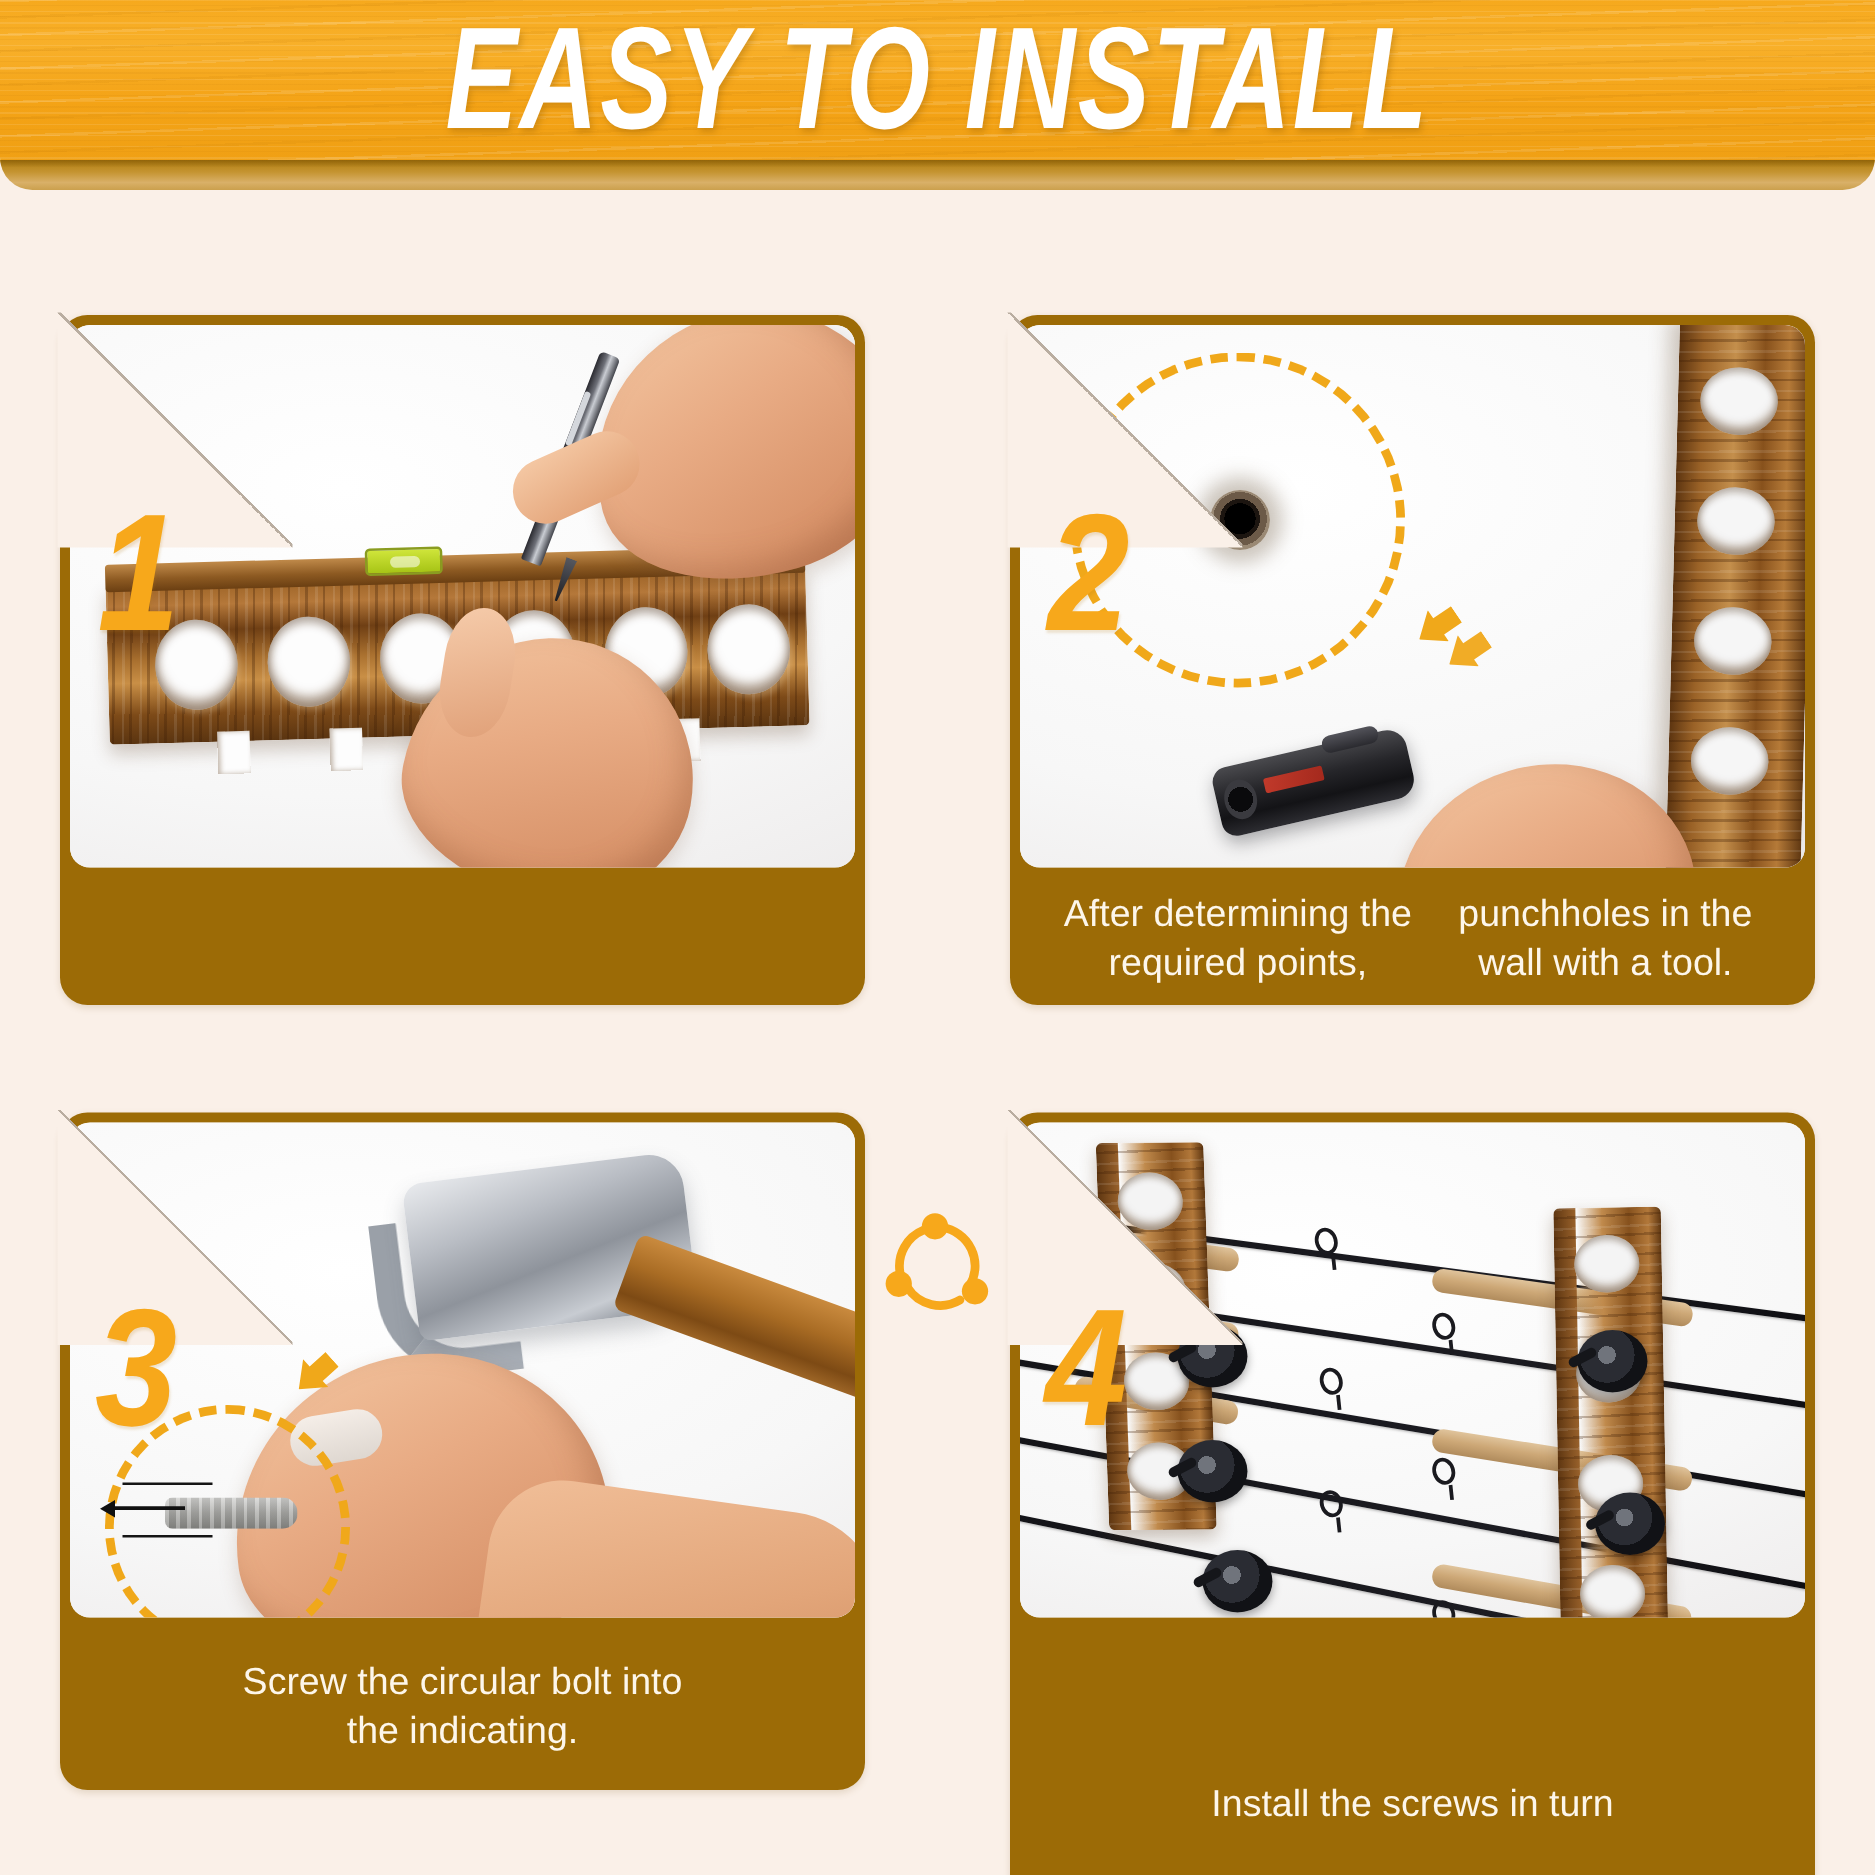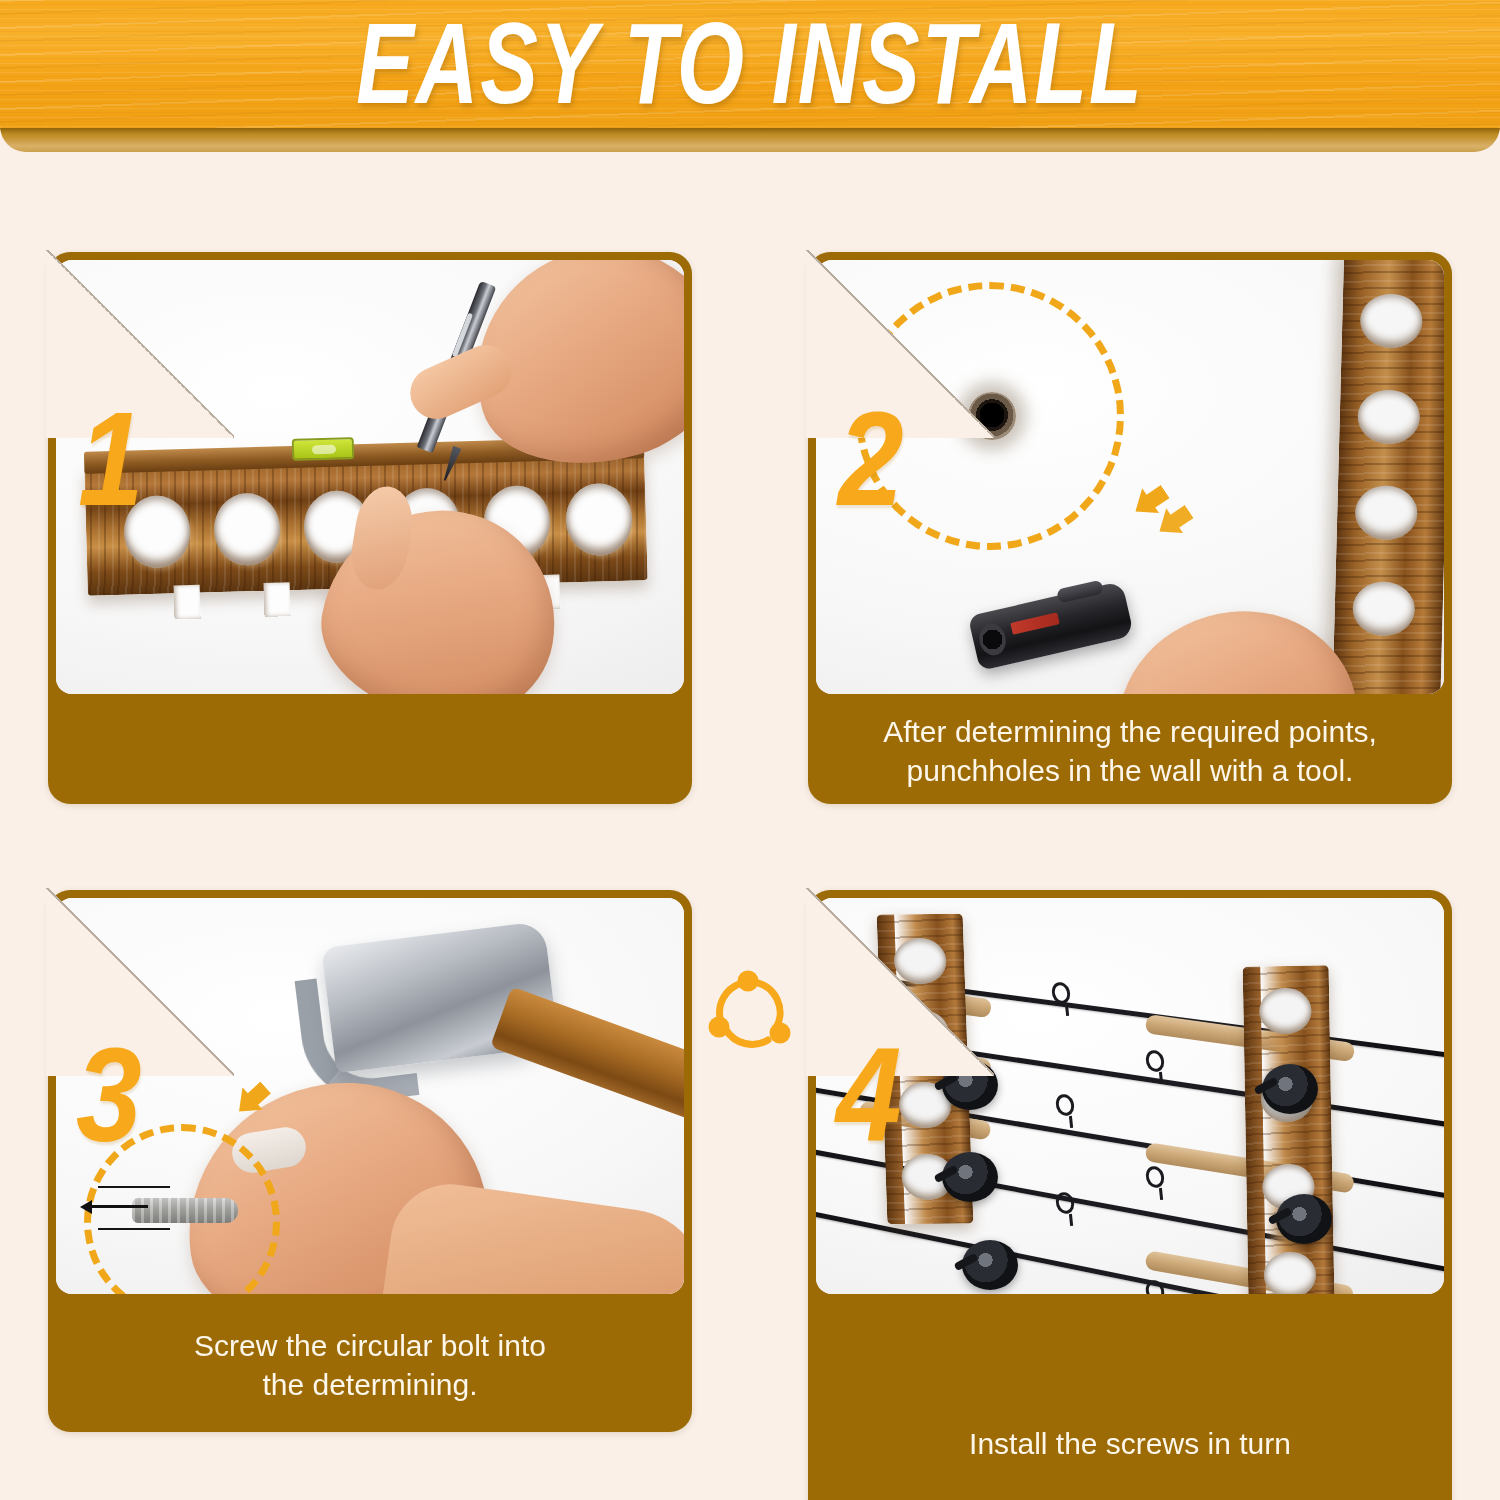--- a/index.html
+++ b/index.html
@@ -411,21 +411,21 @@
         <div class="chev-arrow" style="left:340px; top:246px; transform:rotate(-34deg); opacity:.95;"></div>
 
         <div class="punch">
           <div class="punch-btn"></div>
           <div class="punch-label"></div>
         </div>
         <div class="hand" style="left:300px; top:352px; width:240px; height:190px; transform:rotate(-6deg);"></div>
 
         <span class="sr-only">A dashed orange circle highlights a freshly punched hole in the white wall. A hand holds a small black punch tool, and double chevron arrows point from the tool toward the hole. The vertical wood rack panel is held against the wall at the right.</span>
       </div>
-      <div class="caption" style="flex-direction:column;">
+      <div class="caption" style="flex-direction:row;">
         <span>After determining the required points,</span>
         <span>punchholes in the wall with a tool.</span>
       </div>
     </div>
     <div class="fold"></div>
   </div>
   <div class="step-num n2">2</div>
 
   <div class="cycle">
     <svg width="92" height="92" viewBox="0 0 92 92" aria-hidden="true">
@@ -458,21 +458,21 @@
         <div class="anchor-line" style="left:42px; top:288px; width:72px;"></div>
         <div class="anchor-line" style="left:42px; top:330px; width:72px;"></div>
         <div class="anchor-arrow"></div>
 
         <div class="chev-arrow" style="left:178px; top:186px; transform:rotate(-42deg);"></div>
 
         <span class="sr-only">A dashed orange circle shows a grey plastic expansion anchor with a black arrow indicating the insertion direction. A hand pinches a white anchor while holding a claw hammer with a wood handle.</span>
       </div>
       <div class="caption" style="flex-direction:column;">
         <span>Screw the circular bolt into</span>
-        <span>the determining.</span>
+        <span>the indicating.</span>
       </div>
     </div>
     <div class="fold"></div>
   </div>
   <div class="step-num n3">3</div>
 
   <div class="panel panel-4 p-tall2">
     <div class="frame">
       <div class="photo">
         <div class="wall"></div>

